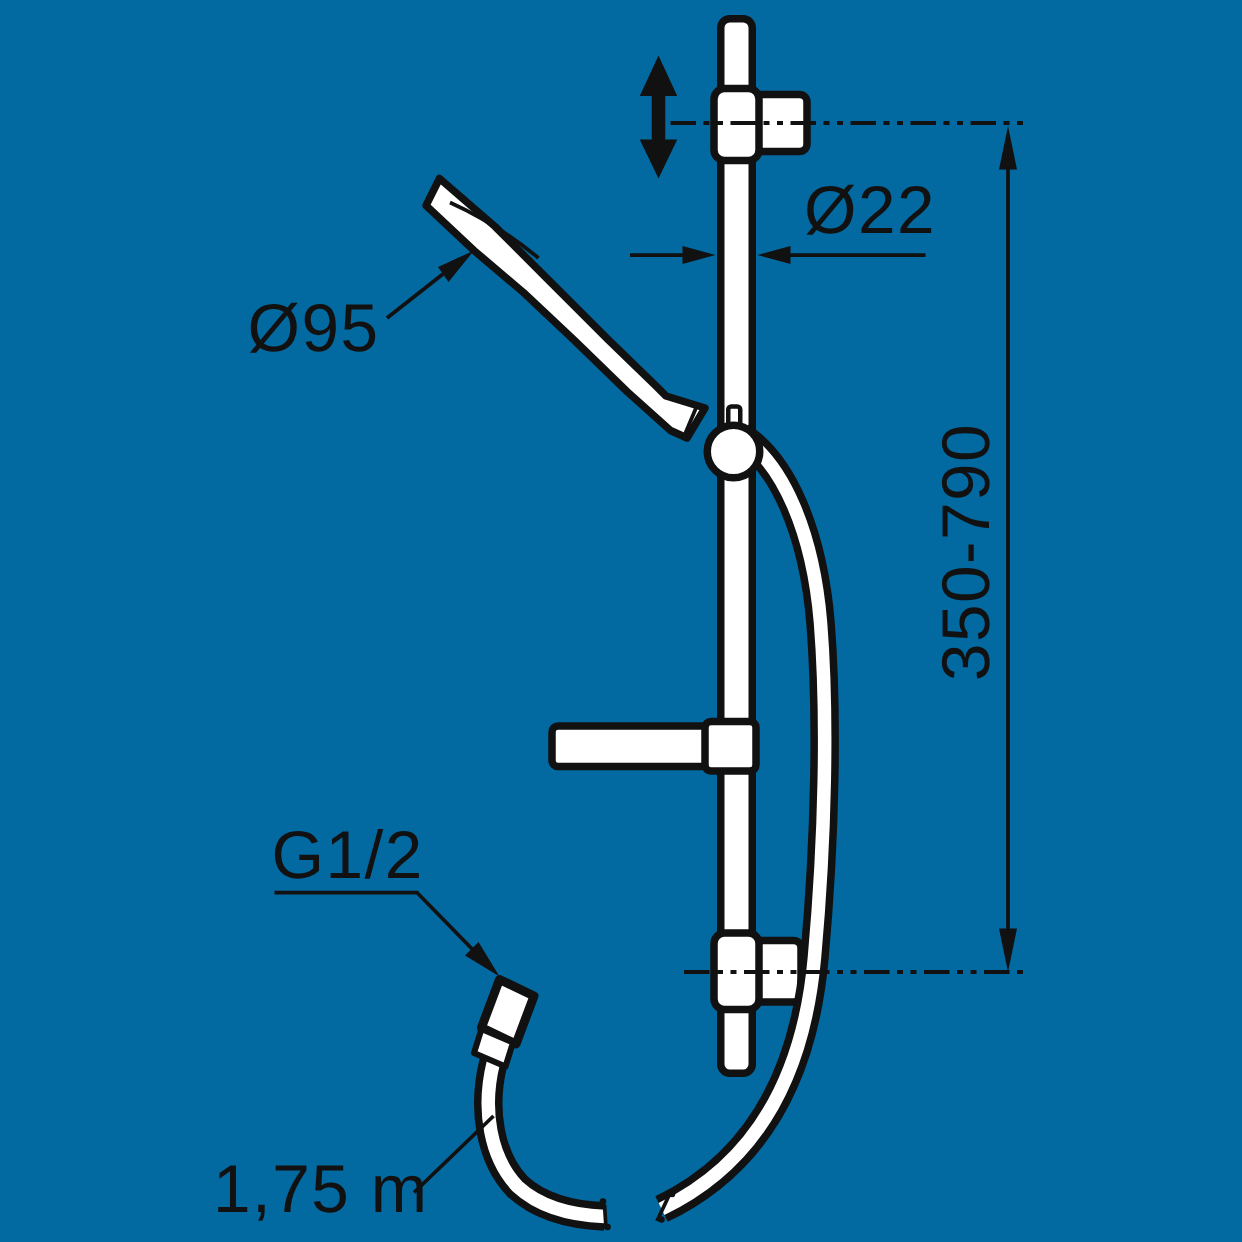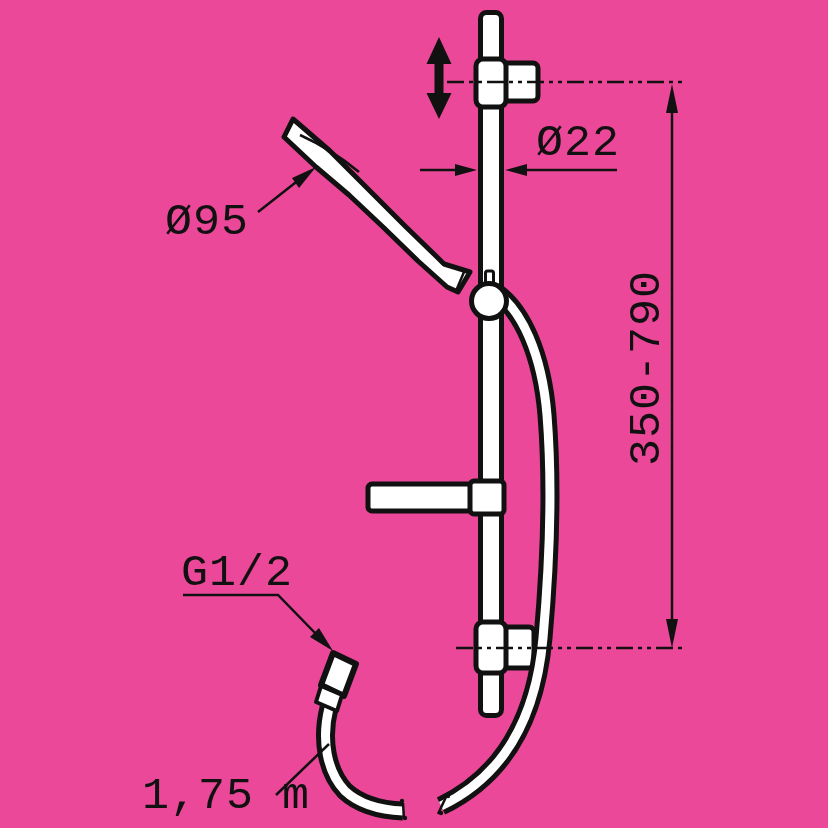--- a/index.html
+++ b/index.html
@@ -1,17 +1,17 @@
 <!DOCTYPE html>
 <html><head>
 <meta charset="utf-8">
 <style>
   html,body{margin:0;padding:0;background:#ffffff;}
-  .stage{position:relative;width:828px;height:828px;background:#ec4899;overflow:hidden;
-         font-family:Liberation Mono, monospace;}
+  .stage{position:relative;width:828px;height:828px;background:#0369a1;overflow:hidden;
+         font-family:Liberation Sans, sans-serif;}
   svg{display:block;}
   .outline{fill:#ffffff;stroke:#111111;stroke-width:5;stroke-linejoin:round;stroke-linecap:round;}
   .solid{fill:#111111;stroke:none;}
   .thin{fill:none;stroke:#111111;stroke-width:2.5;stroke-linecap:butt;}
   .centerline{fill:none;stroke:#111111;stroke-width:2.6;stroke-dasharray:17 5 4 5 4 5;}
   .tube-out{fill:none;stroke:#111111;stroke-width:19;stroke-linecap:butt;}
   .tube-in{fill:none;stroke:#ffffff;stroke-width:9;stroke-linecap:butt;}
   .dimtext{fill:#111111;font-size:45px;letter-spacing:1px;}
 </style>
 </head>

